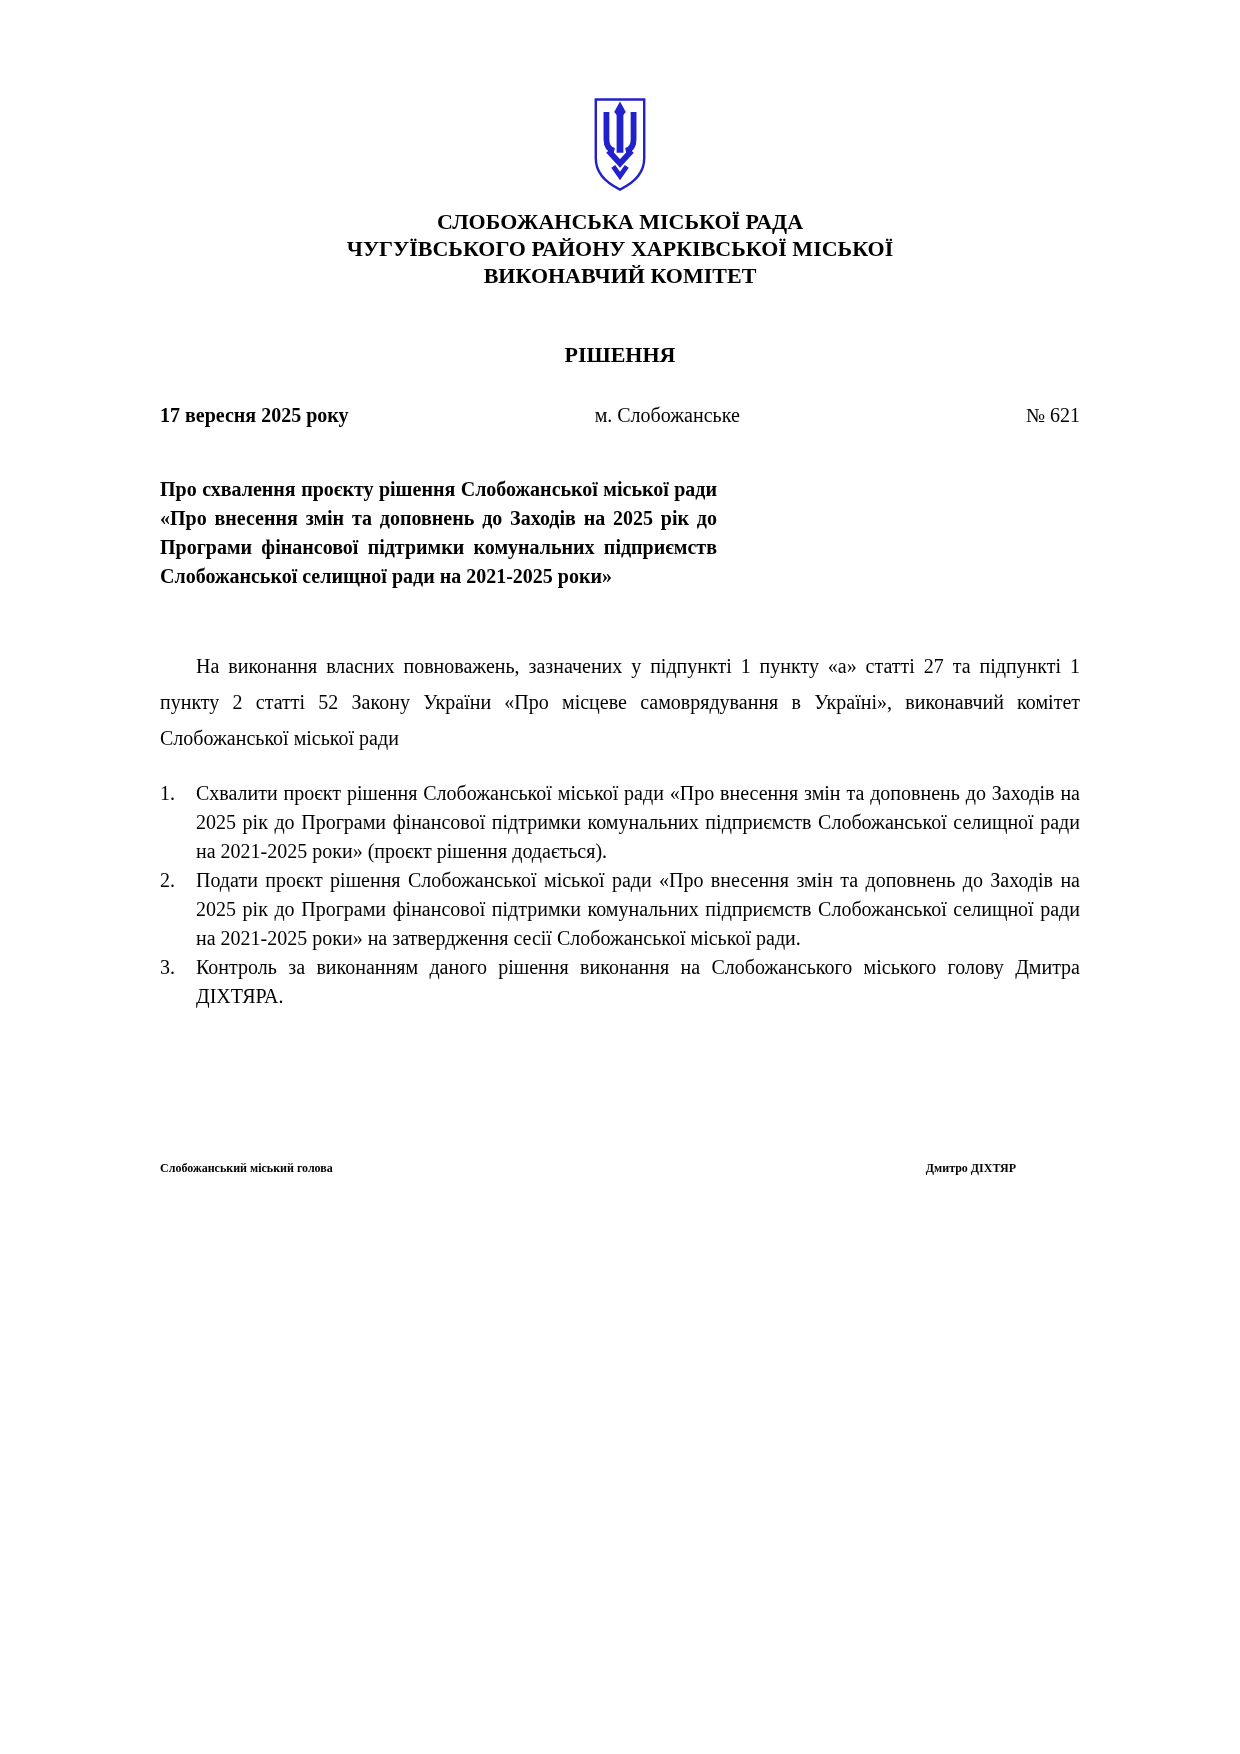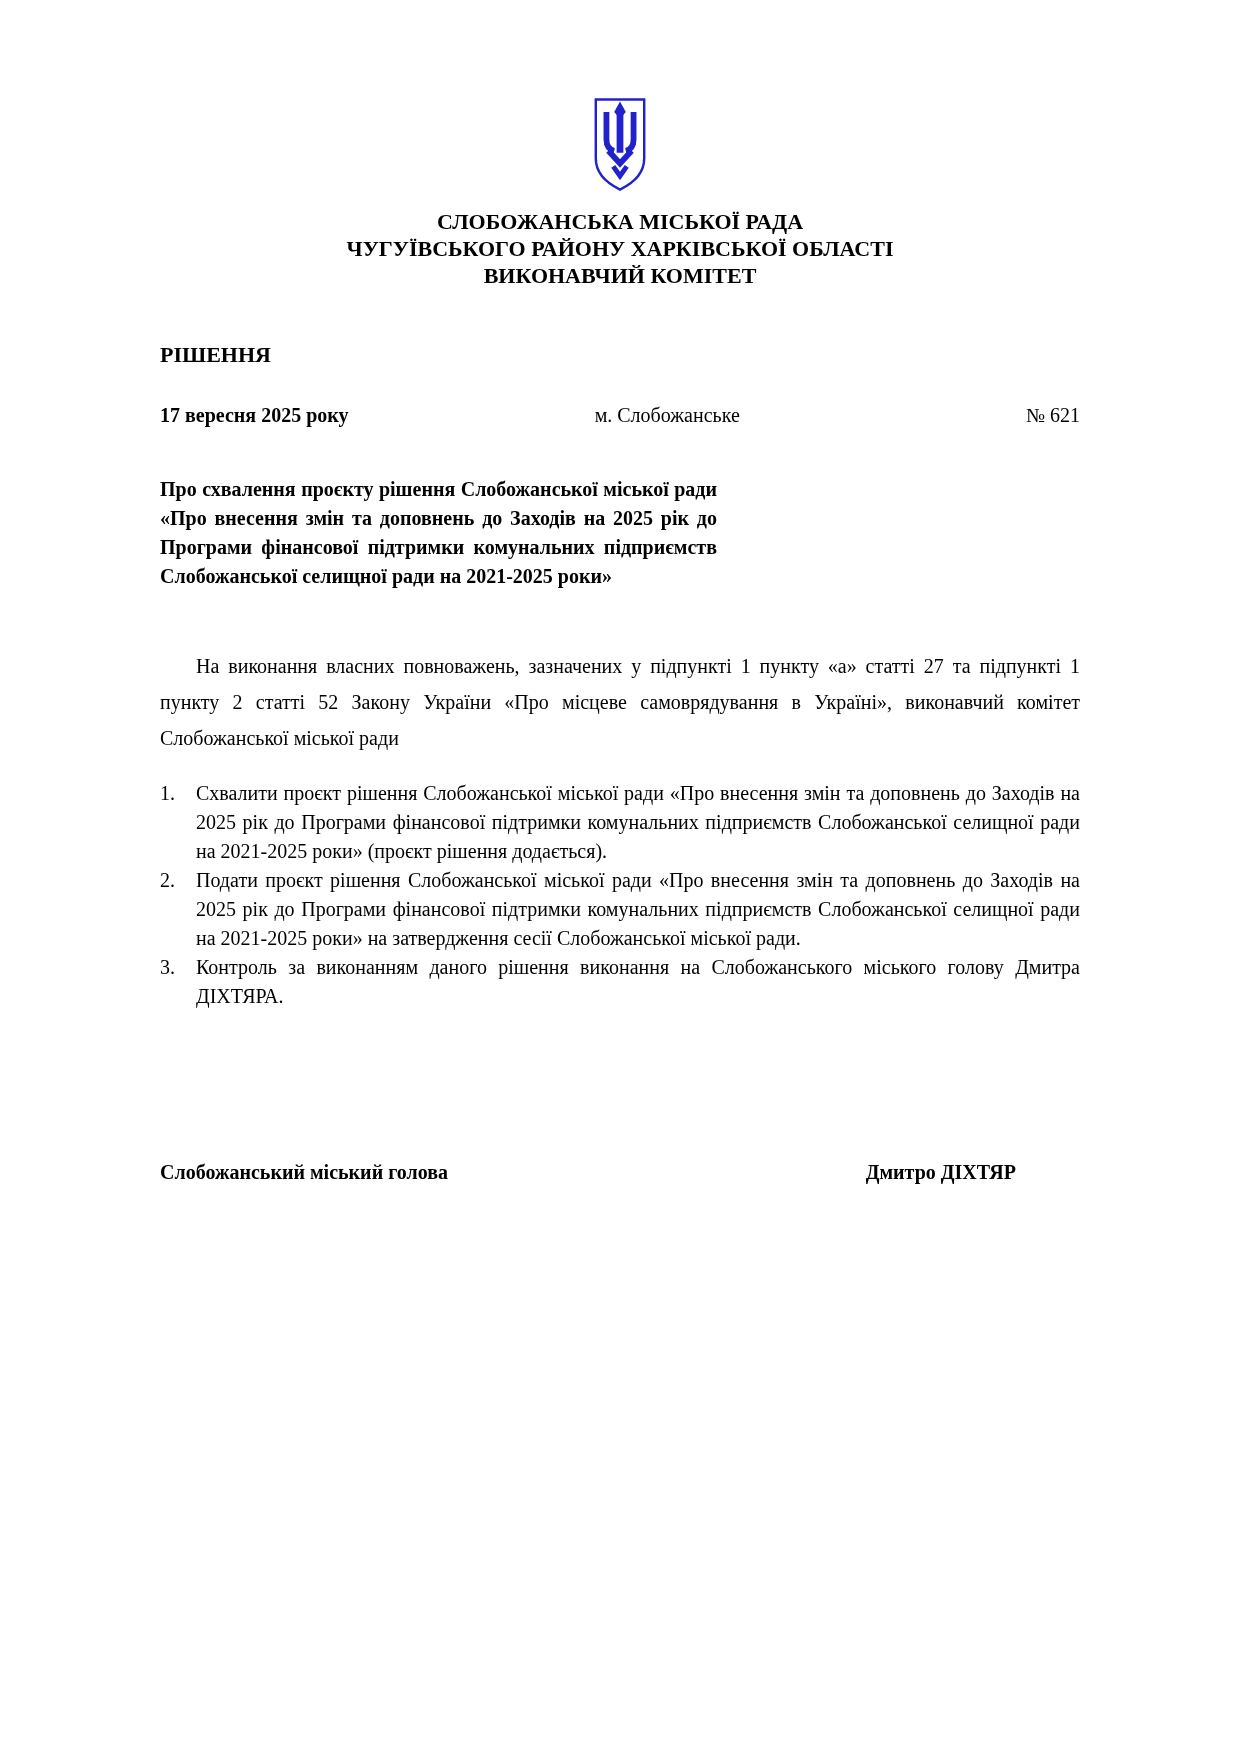--- a/index.html
+++ b/index.html
@@ -27,21 +27,21 @@
   .emblem-wrap svg {
     display: inline-block;
   }
   .org-header {
     text-align: center;
     font-weight: bold;
     font-size: 22px;
     line-height: 27px;
   }
   .doc-type {
-    text-align: left;
+    text-align: center;
     font-weight: bold;
     font-size: 22px;
     margin-top: 53px;
   }
   .meta-row {
     display: flex;
     justify-content: space-between;
     align-items: baseline;
     margin-top: 36px;
     font-size: 20px;
@@ -82,21 +82,21 @@
   .res-text {
     flex: 1 1 auto;
     text-align: justify;
   }
   .signature-row {
     display: flex;
     justify-content: space-between;
     align-items: baseline;
     margin-top: 150px;
     padding-right: 64px;
-    font-size: 20px;
+    font-size: 12px;
     font-weight: bold;
   }
 </style>
 </head>
 <body>
 
 <div class="page">
 
   <div class="emblem-wrap">
     <span>
@@ -109,21 +109,21 @@
           <path d="M20,56 L32,69 L44,56" stroke-width="6"></path>
           <path d="M25,72 L32,82 L39,72" stroke-width="5"></path>
         </g>
         <polygon points="32,5 38,16 32,23 26,16" fill="#2222cc"></polygon>
       </svg>
     </span>
   </div>
 
   <div class="org-header">
     <div>СЛОБОЖАНСЬКА МІСЬКОЇ  РАДА</div>
-    <div>ЧУГУЇВСЬКОГО РАЙОНУ ХАРКІВСЬКОЇ  ОБЛАСТІ</div>
+    <div>ЧУГУЇВСЬКОГО РАЙОНУ ХАРКІВСЬКОЇ  МІСЬКОЇ</div>
     <div>ВИКОНАВЧИЙ КОМІТЕТ</div>
   </div>
 
   <div class="doc-type">РІШЕННЯ</div>
 
   <div class="meta-row">
     <span class="meta-date">17 вересня 2025 року</span>
     <span class="meta-place">м. Слобожанське</span>
     <span class="meta-number">№ 621</span>
   </div>

